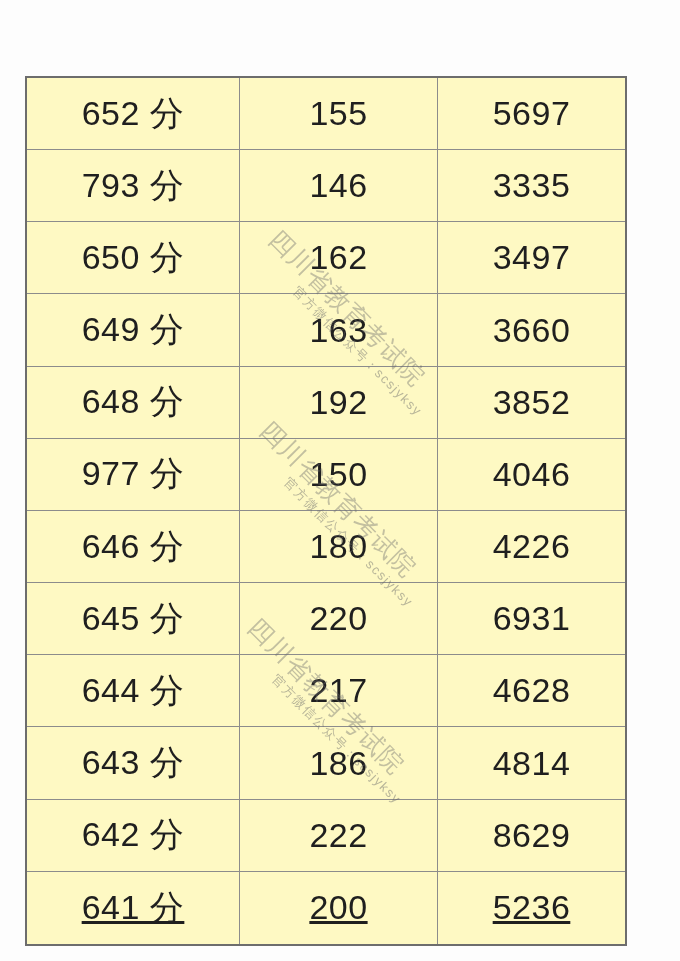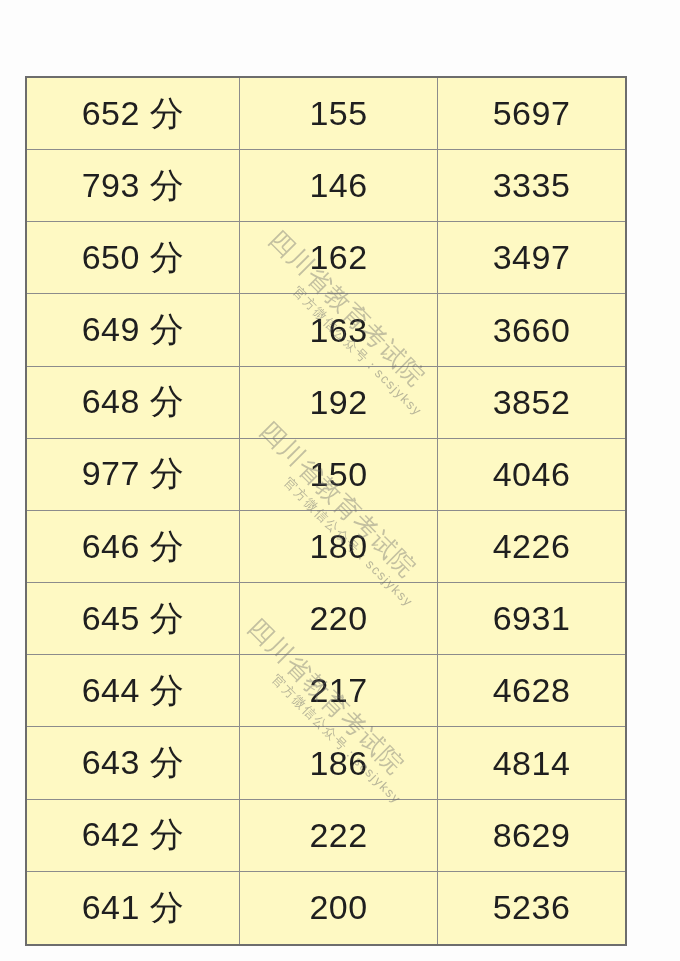--- a/index.html
+++ b/index.html
@@ -35,21 +35,21 @@
     border-bottom: 1px solid #8c8c8c;
     display: flex;
     align-items: center;
     justify-content: center;
     font-size: 34px;
     color: #1f1f1f;
     letter-spacing: 0.5px;
     overflow: hidden;
   }
   .cell.c3 { border-right: none; }
-  .trow.rlast .cell { border-bottom: none; }
+  .trow.rlast .cell { border-bottom: none; text-decoration: underline; }
 
   
   .wm {
     position: absolute;
     width: 230px;
     transform: rotate(45deg);
     transform-origin: center center;
     pointer-events: none;
     z-index: 5;
   }

